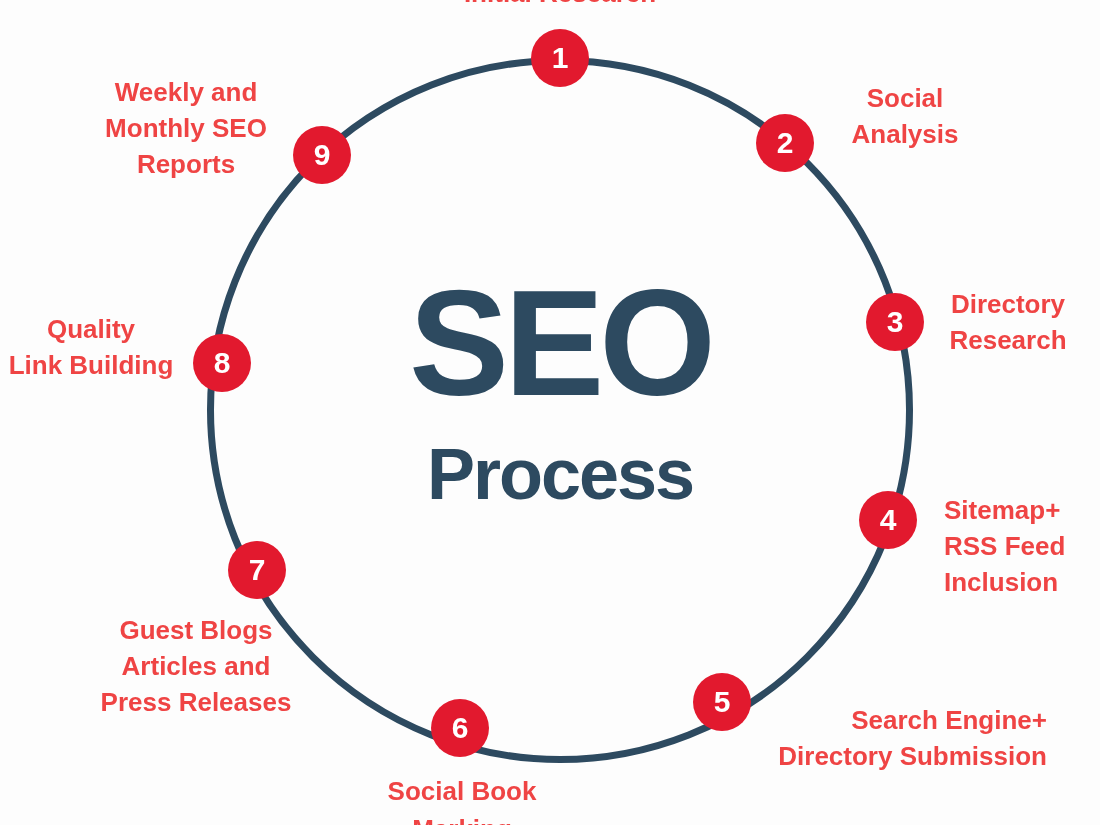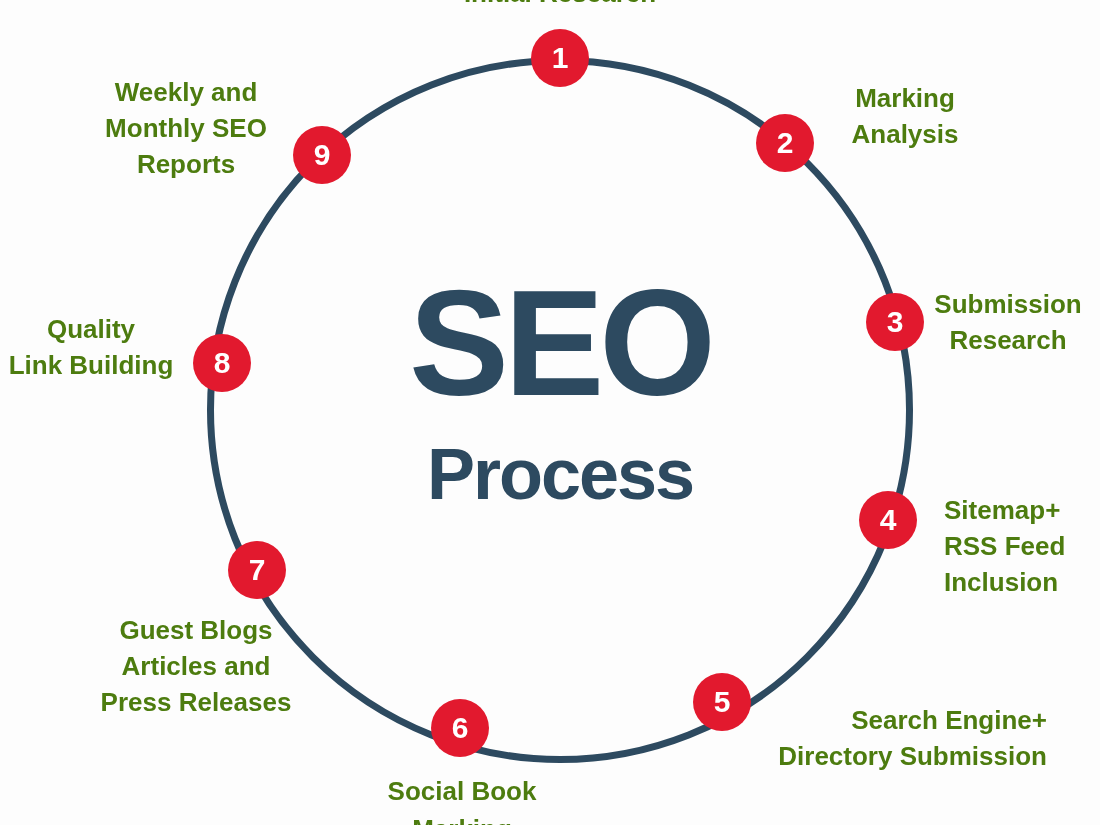--- a/index.html
+++ b/index.html
@@ -39,21 +39,21 @@
   .node-3 { left: 866px; top: 293px; }
   .node-4 { left: 859px; top: 491px; }
   .node-5 { left: 693px; top: 673px; }
   .node-6 { left: 431px; top: 699px; }
   .node-7 { left: 228px; top: 541px; }
   .node-8 { left: 193px; top: 334px; }
   .node-9 { left: 293px; top: 126px; }
   
   .label {
     position: absolute;
-    color: #4d7c0f;
+    color: #ef4444;
     font-weight: bold;
     font-size: 26px;
     line-height: 36px;
     white-space: pre-line;
     text-align: center;
     z-index: 2;
   }
   .label-1 { left: 440px; top: -22px; width: 240px; line-height: 31px; }
   .label-2 { left: 815px; top: 80px;  width: 180px; }
   .label-3 { left: 915px; top: 286px; width: 186px; }
@@ -98,27 +98,27 @@
   </div>
 
   <div class="node node-1">
     <span>1</span>
   </div>
   <div class="label label-1">Initial Research</div>
 
   <div class="node node-2">
     <span>2</span>
   </div>
-  <div class="label label-2">Marking
+  <div class="label label-2">Social
 Analysis</div>
 
   <div class="node node-3">
     <span>3</span>
   </div>
-  <div class="label label-3">Submission
+  <div class="label label-3">Directory
 Research</div>
 
   <div class="node node-4">
     <span>4</span>
   </div>
   <div class="label label-4">Sitemap+
 RSS Feed
 Inclusion</div>
 
   <div class="node node-5">

